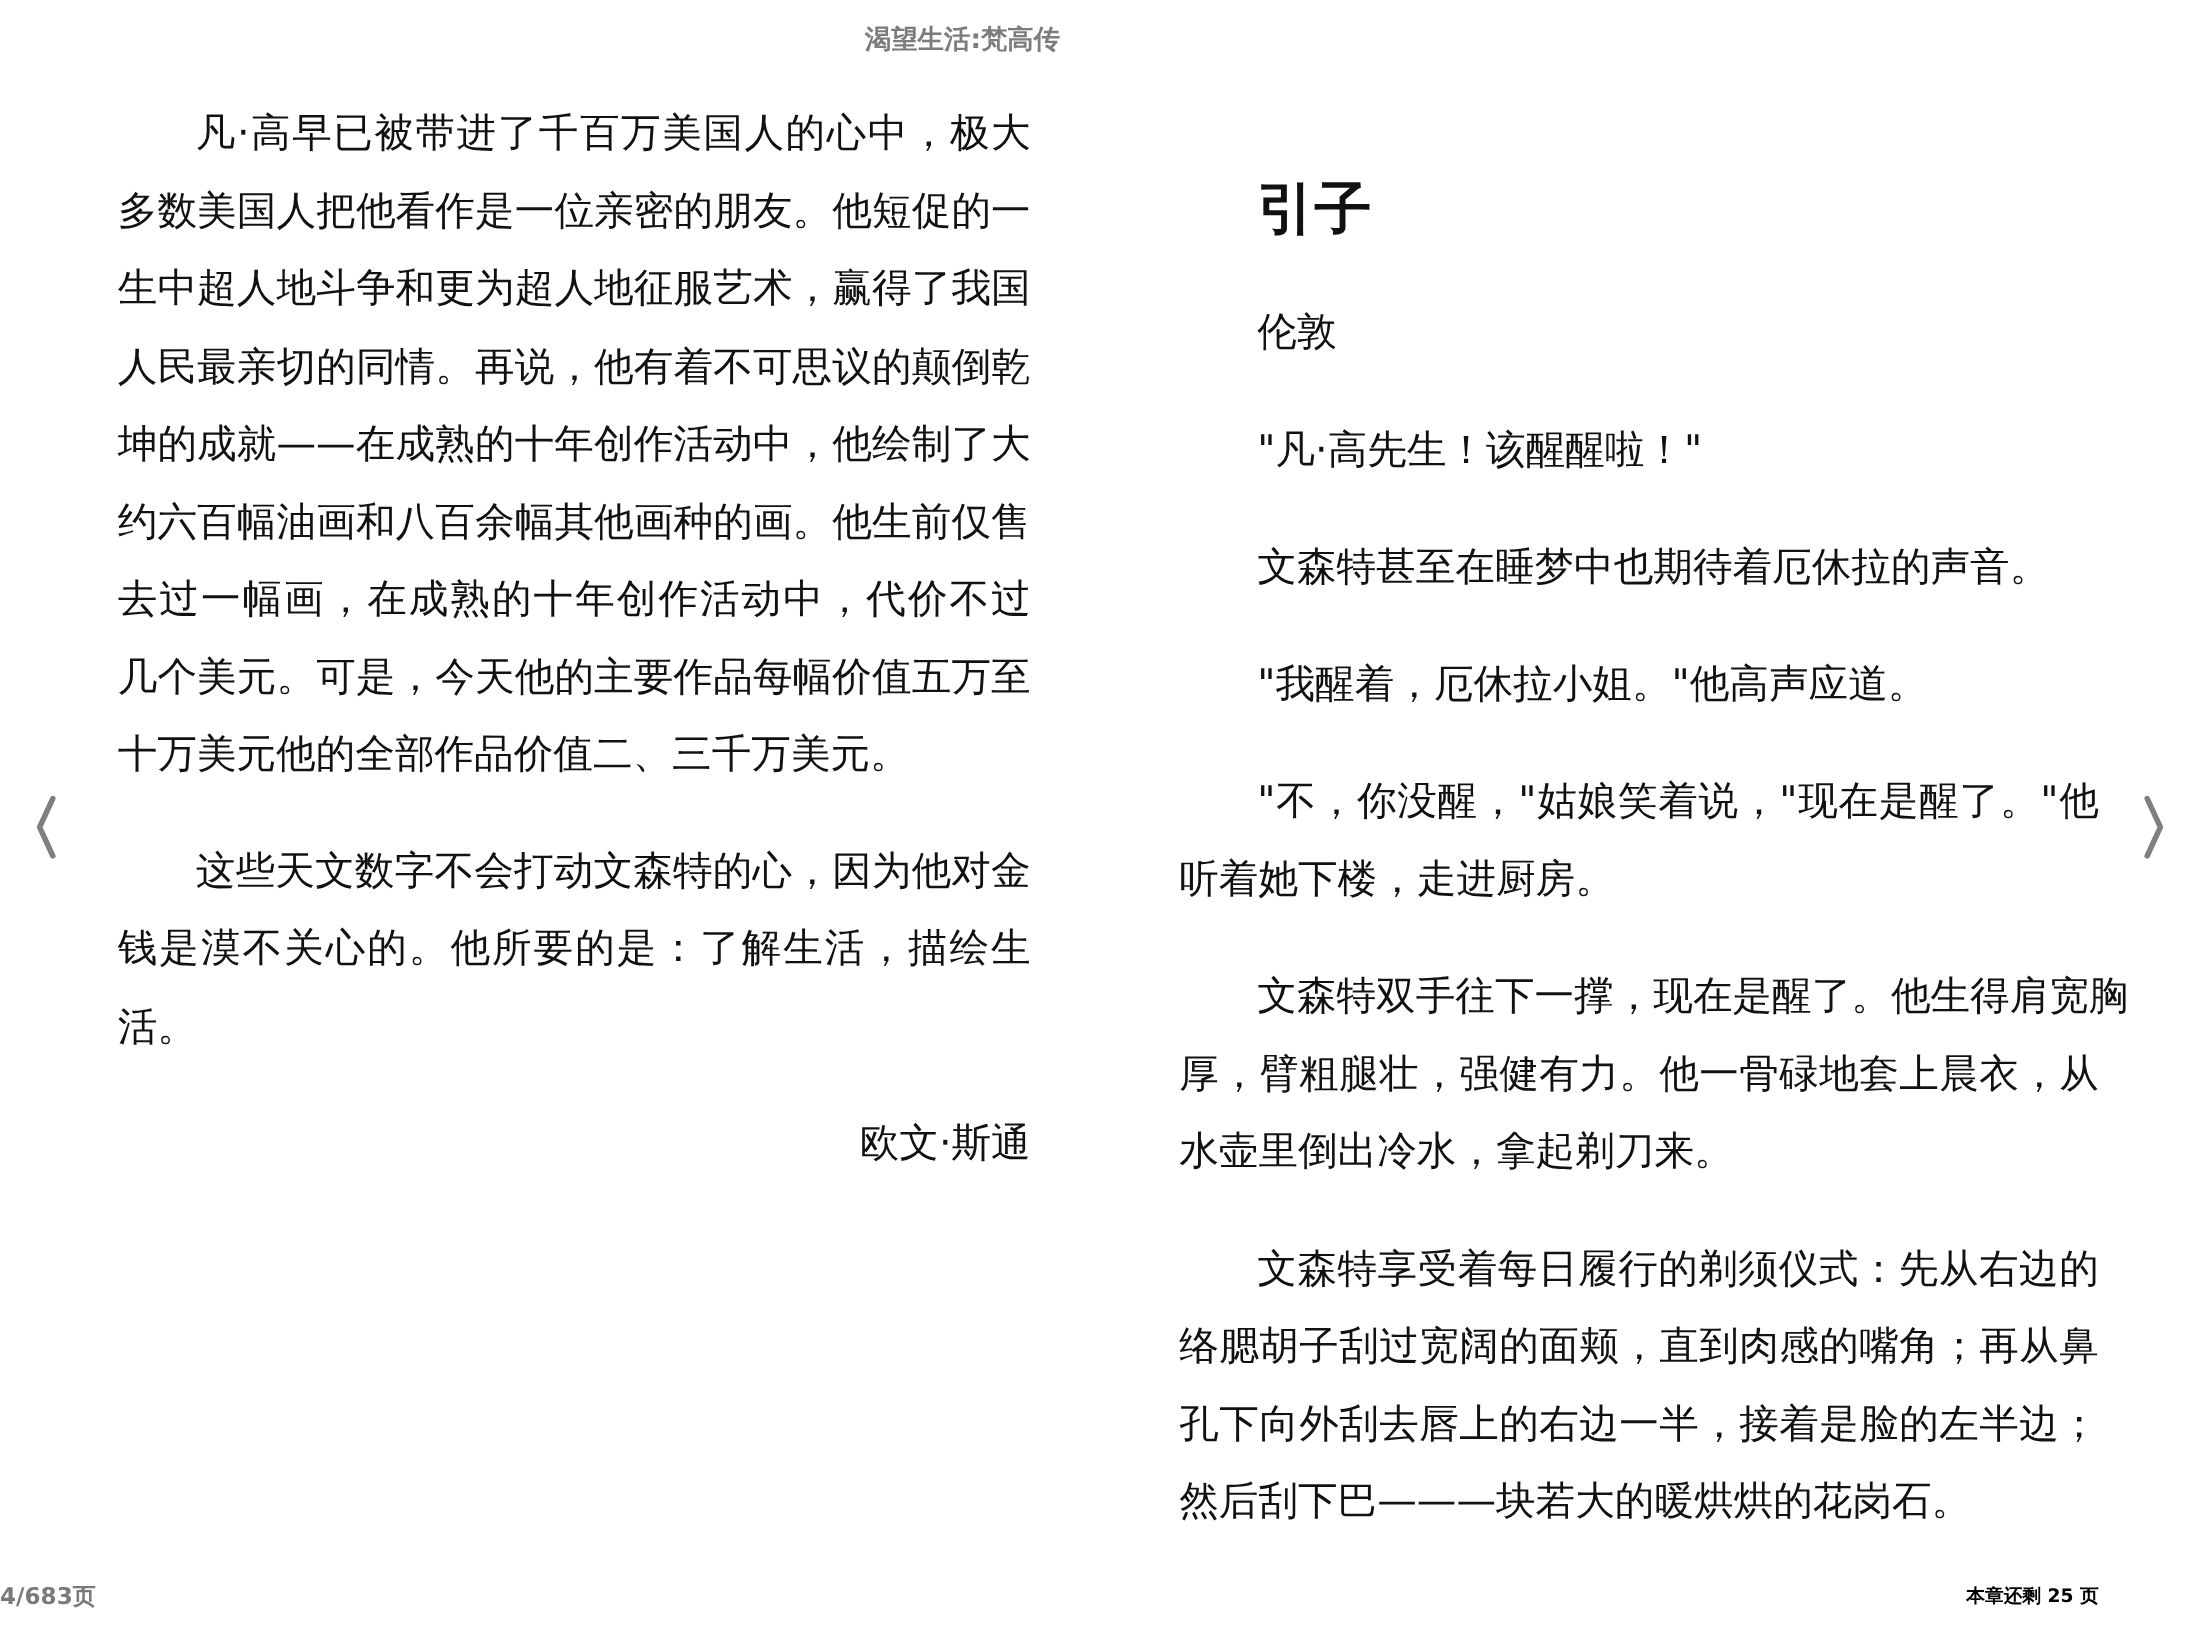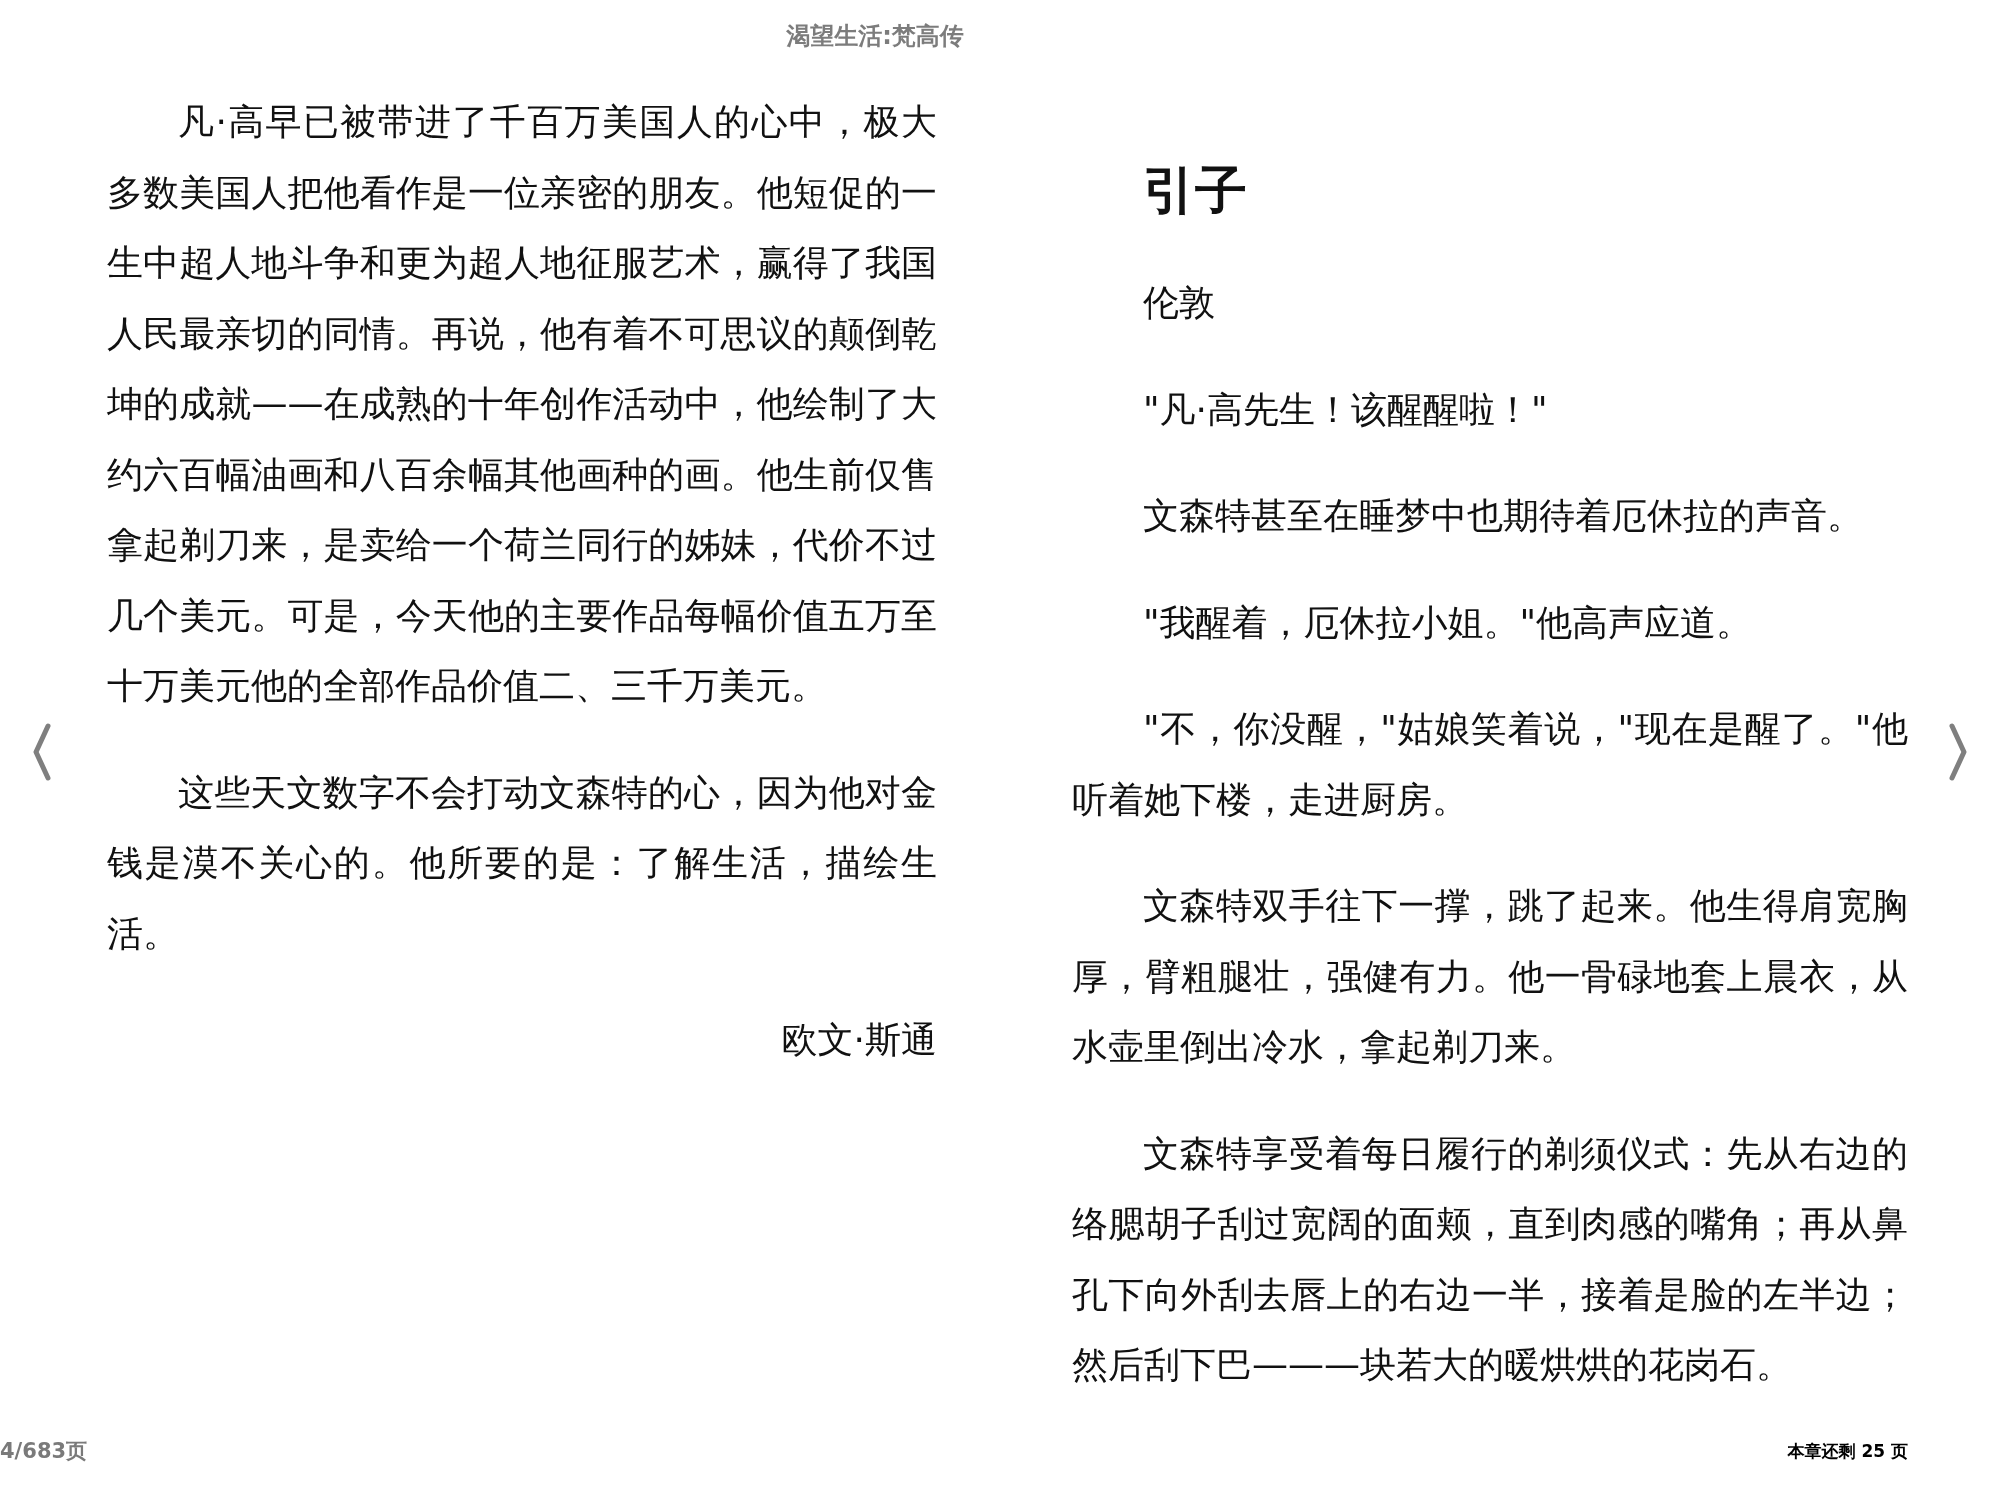--- a/index.html
+++ b/index.html
@@ -108,21 +108,21 @@
 <div class="book-title">渴望生活:梵高传</div>
 
 <div class="page page-left">
   <div class="para">
     <span class="line first">凡·高早已被带进了千百万美国人的心中，极大</span>
     <span class="line">多数美国人把他看作是一位亲密的朋友。他短促的一</span>
     <span class="line">生中超人地斗争和更为超人地征服艺术，赢得了我国</span>
     <span class="line">人民最亲切的同情。再说，他有着不可思议的颠倒乾</span>
     <span class="line">坤的成就——在成熟的十年创作活动中，他绘制了大</span>
     <span class="line">约六百幅油画和八百余幅其他画种的画。他生前仅售</span>
-    <span class="line">拿起剃刀来，是卖给一个荷兰同行的姊妹，代价不过</span>
+    <span class="line">去过一幅画，在成熟的十年创作活动中，代价不过</span>
     <span class="line">几个美元。可是，今天他的主要作品每幅价值五万至</span>
     <span class="line last">十万美元他的全部作品价值二、三千万美元。</span>
   </div>
   <div class="para">
     <span class="line first">这些天文数字不会打动文森特的心，因为他对金</span>
     <span class="line">钱是漠不关心的。他所要的是：了解生活，描绘生</span>
     <span class="line last">活。</span>
   </div>
   <div class="para right-align">
     <span class="line">欧文·斯通</span>
@@ -142,21 +142,21 @@
     <span class="line first last">文森特甚至在睡梦中也期待着厄休拉的声音。</span>
   </div>
   <div class="para">
     <span class="line first last">"我醒着，厄休拉小姐。"他高声应道。</span>
   </div>
   <div class="para">
     <span class="line first">"不，你没醒，"姑娘笑着说，"现在是醒了。"他</span>
     <span class="line last">听着她下楼，走进厨房。</span>
   </div>
   <div class="para">
-    <span class="line first">文森特双手往下一撑，跳了起来。他生得肩宽胸</span>
+    <span class="line first">文森特双手往下一撑，现在是醒了。他生得肩宽胸</span>
     <span class="line">厚，臂粗腿壮，强健有力。他一骨碌地套上晨衣，从</span>
     <span class="line last">水壶里倒出冷水，拿起剃刀来。</span>
   </div>
   <div class="para">
     <span class="line first">文森特享受着每日履行的剃须仪式：先从右边的</span>
     <span class="line">络腮胡子刮过宽阔的面颊，直到肉感的嘴角；再从鼻</span>
     <span class="line">孔下向外刮去唇上的右边一半，接着是脸的左半边；</span>
     <span class="line last">然后刮下巴———块若大的暖烘烘的花岗石。</span>
   </div>
 </div>

